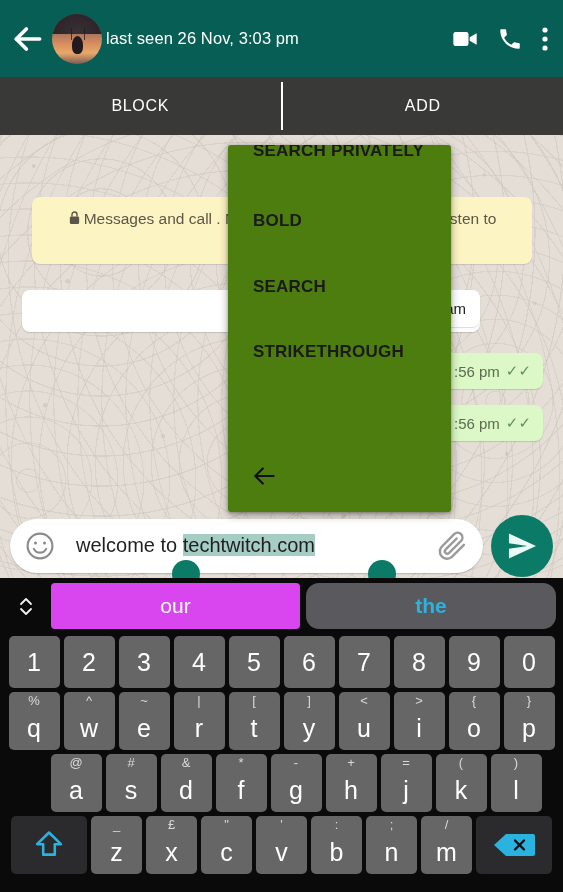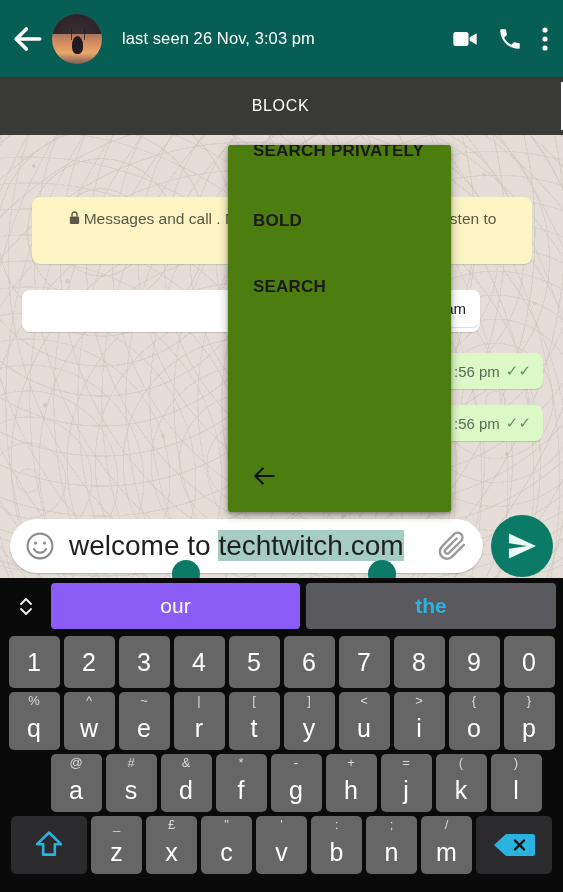--- a/index.html
+++ b/index.html
@@ -31,21 +31,21 @@
   }
   .avatar .swinger {
     position: absolute; left: 20px; top: 22px; width: 11px; height: 18px;
     background: #231a1f; border-radius: 50% 50% 40% 40%;
   }
   .avatar .rope1, .avatar .rope2 {
     position: absolute; top: 14px; width: 1px; height: 12px; background: rgba(35,26,31,.75);
   }
   .avatar .rope1 { left: 19px; } .avatar .rope2 { left: 32px; }
   .header-status {
-    flex: 1 1 auto; margin-left: 20px; color: #fff;
+    flex: 1 1 auto; margin-left: 4px; color: #fff;
     font-size: 16.5px; letter-spacing: .1px; white-space: nowrap; overflow: hidden;
   }
   .header-icons { display: flex; align-items: center; gap: 18px; flex: 0 0 auto; }
   .hicon { cursor: pointer; display: flex; align-items: center; justify-content: center; }
   .hicon svg { display: block; }
 
   
   .blockadd {
     position: absolute; top: 77px; left: 0; width: 563px; height: 58px;
     background: rgba(92,92,88,.62);
@@ -159,21 +159,21 @@
   }
   .input-pill {
     flex: 1 1 auto; height: 54px; background: #fff; border-radius: 27px;
     display: flex; align-items: center; padding: 0 14px;
     box-shadow: 0 1px 1.5px rgba(0,0,0,.2);
     position: relative;
   }
   .emoji-icon { flex: 0 0 32px; width: 32px; height: 32px; cursor: pointer; }
   .emoji-icon svg { display: block; }
   .input-text {
-    flex: 1 1 auto; margin-left: 13px; font-size: 28px; color: #1f1f1f;
+    flex: 1 1 auto; margin-left: 20px; font-size: 20px; color: #1f1f1f;
     white-space: nowrap; overflow: hidden; position: relative;
   }
   .sel-hl { background: #a5cdc4; }
   .attach-icon { flex: 0 0 34px; width: 34px; height: 34px; cursor: pointer; margin-left: 6px; }
   .attach-icon svg { display: block; }
   .send-btn {
     flex: 0 0 62px; width: 62px; height: 62px; border-radius: 50%;
     background: #0b7a66; margin-left: 8px;
     display: flex; align-items: center; justify-content: center; cursor: pointer;
   }
@@ -191,24 +191,24 @@
     background: #0a0a0a; z-index: 50;
   }
   .sugg-row { position: relative; height: 56px; display: flex; align-items: center; padding: 0 4px; }
   .sugg-toggle {
     flex: 0 0 44px; display: flex; align-items: center; justify-content: center;
     height: 44px; cursor: pointer;
   }
   .sugg-toggle svg { display: block; }
   .sugg {
     flex: 1 1 auto; margin: 0 3px; height: 46px; border-radius: 4px;
-    background: #8b5cf6; color: #fff; font-size: 21px;
+    background: #d946ef; color: #fff; font-size: 21px;
     display: flex; align-items: center; justify-content: center; cursor: pointer;
   }
-  .sugg.active { background: #5a5a5e; color: #2bb3e0; font-weight: bold; }
+  .sugg.active { background: #5a5a5e; color: #2bb3e0; font-weight: bold; border-radius: 13px; }
 
   .krow { display: flex; justify-content: center; gap: 4px; padding: 0 2px 4px; }
   .krow.r0 { margin-top: 2px; }
   .key {
     background: #666; border-radius: 5px; position: relative;
     display: flex; align-items: flex-end; justify-content: center;
     color: #fff; cursor: pointer; user-select: none;
   }
   .key .sub {
     position: absolute; top: 2px; left: 0; right: 0; text-align: center;
@@ -260,20 +260,21 @@
             <circle cx="4" cy="15" r="2.6"></circle>
             <circle cx="4" cy="24" r="2.6"></circle>
         </svg>
       </div>
     </div>
   </div>
 
   <div class="blockadd">
     <div class="ba-btn">BLOCK</div>
     <div class="ba-divider"></div>
+    <div class="ba-btn">ADD</div>
   </div>
 
   <div class="chat">
     <div class="doodles"></div>
     <div class="doodles2"></div>
 
     <div class="date-pill">25 N</div>
 
     <div class="enc-notice">
       <span class="lock">
@@ -304,20 +305,21 @@
         <span>:56 pm</span>
         <span class="ticks">✓✓</span>
       </div>
     </div>
   </div>
 
   <div class="fmt-menu">
     <div class="fmt-item" style="top:-4px">SEARCH PRIVATELY</div>
     <div class="fmt-item" style="top:66px">BOLD</div>
     <div class="fmt-item" style="top:132px">SEARCH</div>
+    <div class="fmt-item" style="top:197px">STRIKETHROUGH</div>
     <div class="fmt-back">
       <svg width="30" height="26" viewBox="0 0 24 24" fill="none" stroke="#111" stroke-width="2" stroke-linecap="round" stroke-linejoin="round">
         <line x1="20" y1="12" x2="4" y2="12"></line>
           <polyline points="10,19 3,12 10,5"></polyline>
       </svg>
     </div>
   </div>
 
   <div class="inputbar">
     <div class="input-pill">

